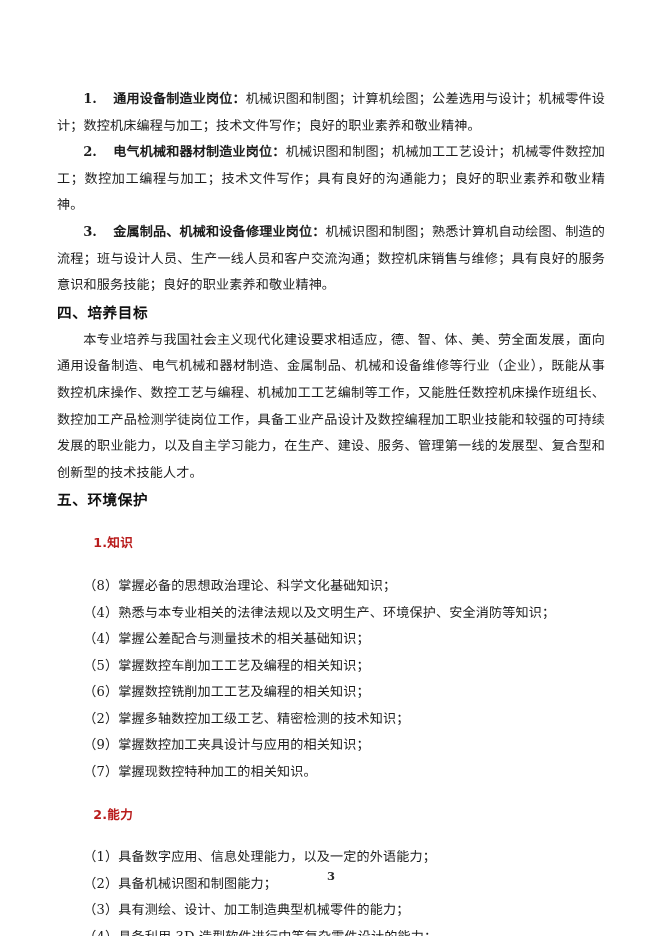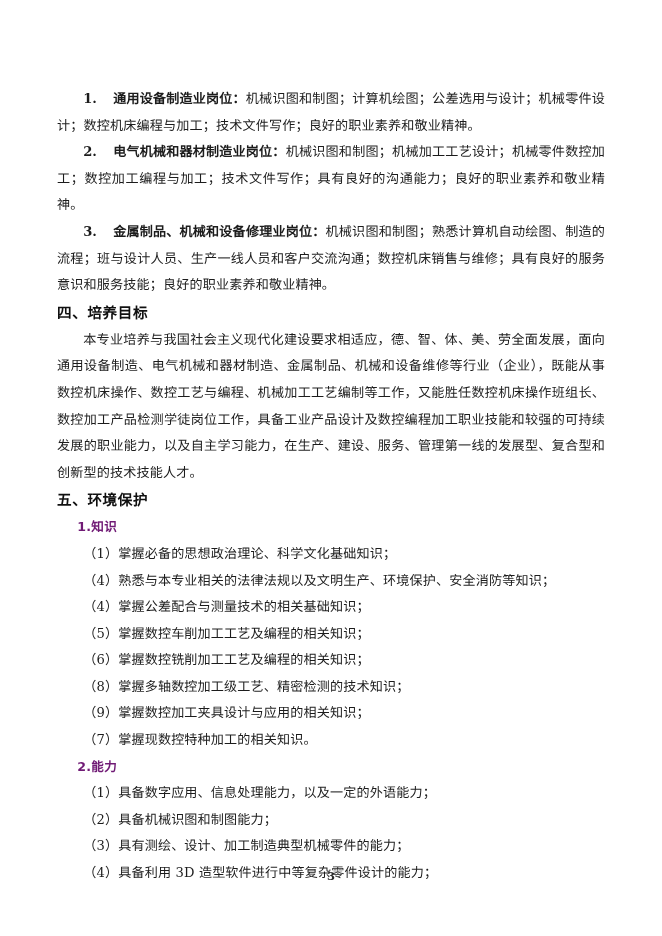--- a/index.html
+++ b/index.html
@@ -62,28 +62,28 @@
     font-size: 14.6px;
     font-weight: bold;
     line-height: 28px;
     letter-spacing: 0.6px;
     text-indent: 0;
     color: #101010;
   }
 
   
   h3.sub-heading {
-    margin: 0;
+    margin: 16px;
     font-family: "DejaVu Sans", "Liberation Sans", sans-serif;
     font-size: 12.6px;
     font-weight: bold;
     line-height: 26.6px;
     letter-spacing: 0.3px;
     text-indent: 1.6em;
-    color: #701a75;
+    color: #b91c1c;
   }
 
   
   p.list-item {
     margin: 0;
     text-indent: 2em;
   }
 
   .page-number {
     position: absolute;
@@ -118,26 +118,26 @@
       <span class="lead-num">3.</span>
       <span class="lead">金属制品、机械和设备修理业岗位：</span><span>机械识图和制图；熟悉计算机自动绘图、制造的流程；班与设计人员、生产一线人员和客户交流沟通；数控机床销售与维修；具有良好的服务意识和服务技能；良好的职业素养和敬业精神。</span>
     </p>
 
     <h2 class="section-heading">四、培养目标</h2>
     <p class="para">本专业培养与我国社会主义现代化建设要求相适应，德、智、体、美、劳全面发展，面向通用设备制造、电气机械和器材制造、金属制品、机械和设备维修等行业（企业），既能从事数控机床操作、数控工艺与编程、机械加工工艺编制等工作，又能胜任数控机床操作班组长、数控加工产品检测学徒岗位工作，具备工业产品设计及数控编程加工职业技能和较强的可持续发展的职业能力，以及自主学习能力，在生产、建设、服务、管理第一线的发展型、复合型和创新型的技术技能人才。</p>
 
     <h2 class="section-heading">五、环境保护</h2>
 
     <h3 class="sub-heading">1.知识</h3>
-    <p class="list-item">（1）掌握必备的思想政治理论、科学文化基础知识；</p>
+    <p class="list-item">（8）掌握必备的思想政治理论、科学文化基础知识；</p>
     <p class="list-item">（4）熟悉与本专业相关的法律法规以及文明生产、环境保护、安全消防等知识；</p>
     <p class="list-item">（4）掌握公差配合与测量技术的相关基础知识；</p>
     <p class="list-item">（5）掌握数控车削加工工艺及编程的相关知识；</p>
     <p class="list-item">（6）掌握数控铣削加工工艺及编程的相关知识；</p>
-    <p class="list-item">（8）掌握多轴数控加工级工艺、精密检测的技术知识；</p>
+    <p class="list-item">（2）掌握多轴数控加工级工艺、精密检测的技术知识；</p>
     <p class="list-item">（9）掌握数控加工夹具设计与应用的相关知识；</p>
     <p class="list-item">（7）掌握现数控特种加工的相关知识。</p>
 
     <h3 class="sub-heading">2.能力</h3>
     <p class="list-item">（1）具备数字应用、信息处理能力，以及一定的外语能力；</p>
     <p class="list-item">（2）具备机械识图和制图能力；</p>
     <p class="list-item">（3）具有测绘、设计、加工制造典型机械零件的能力；</p>
     <p class="list-item">（4）具备利用 3D 造型软件进行中等复杂零件设计的能力；</p>
 
   </div>

